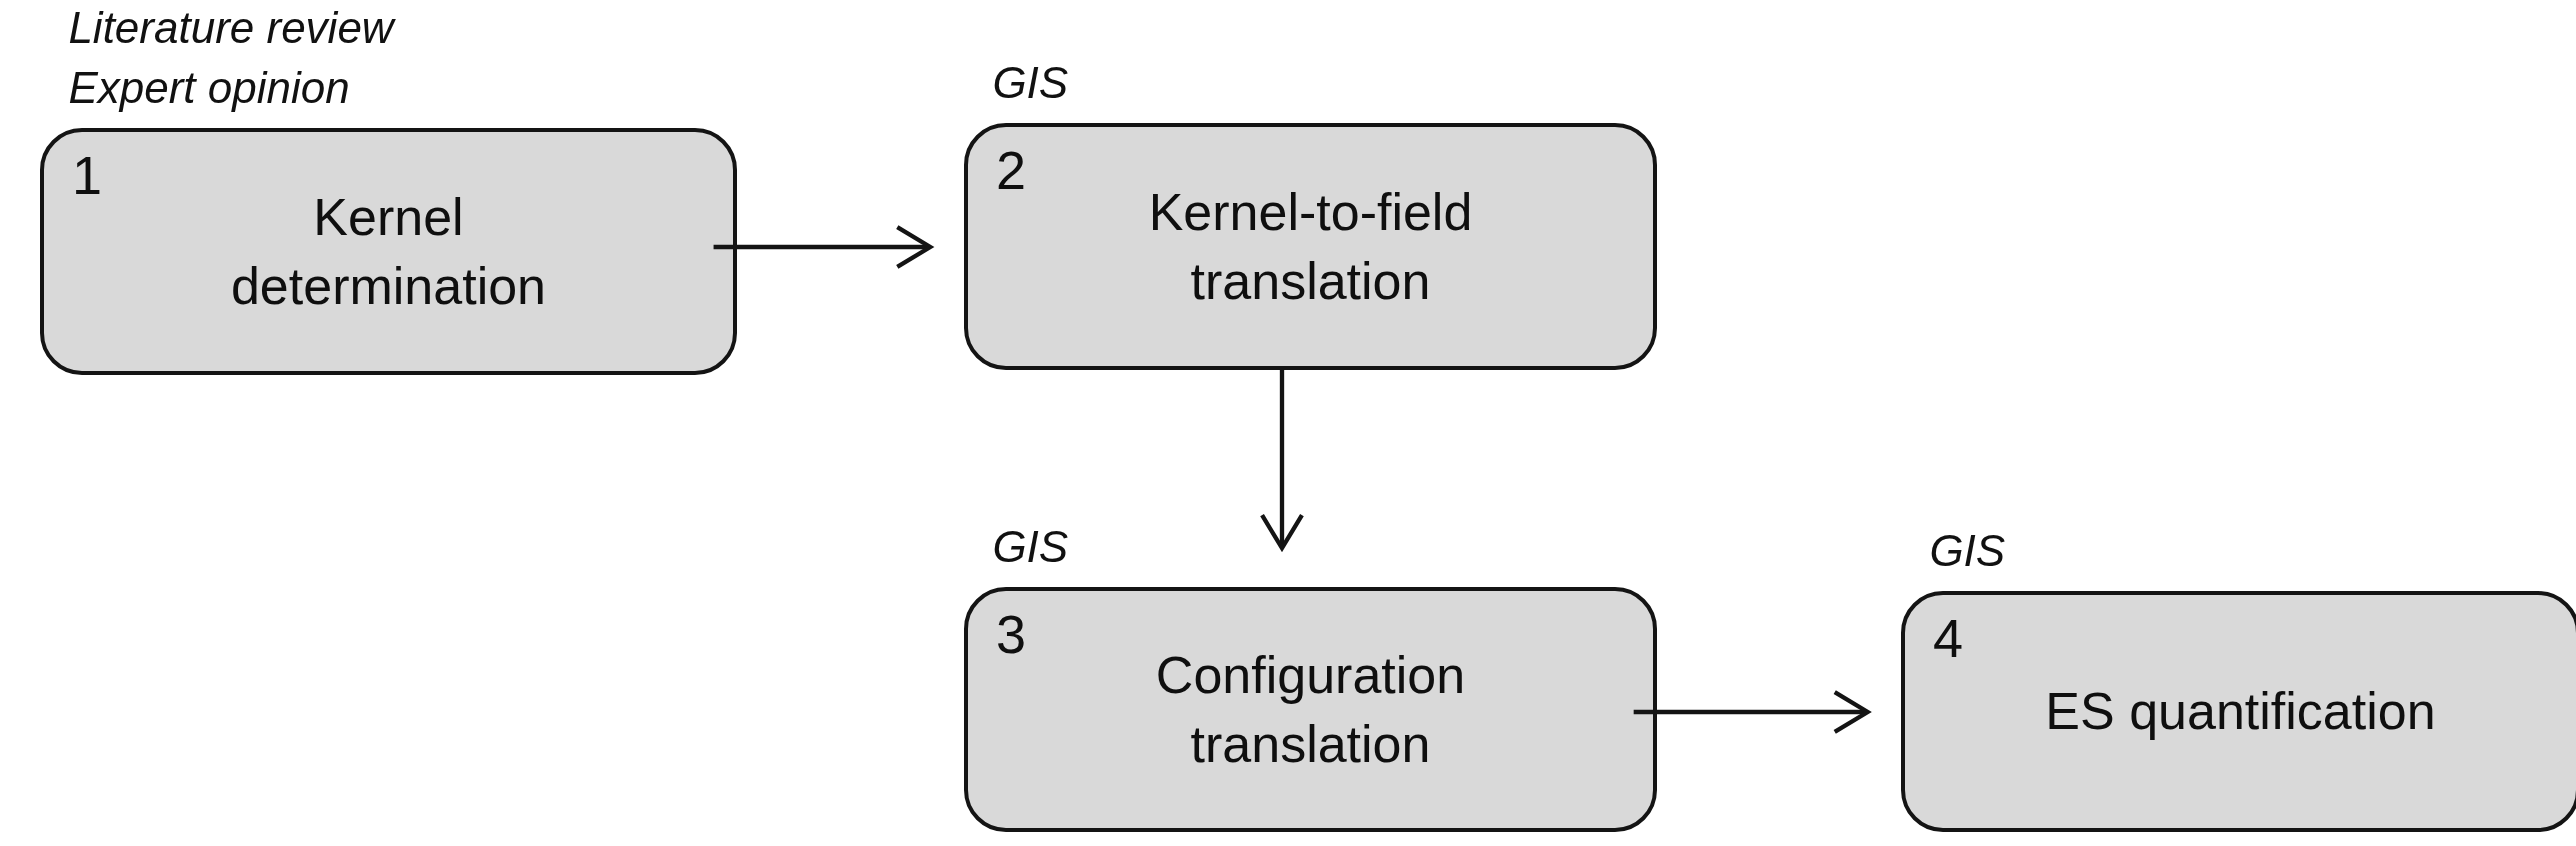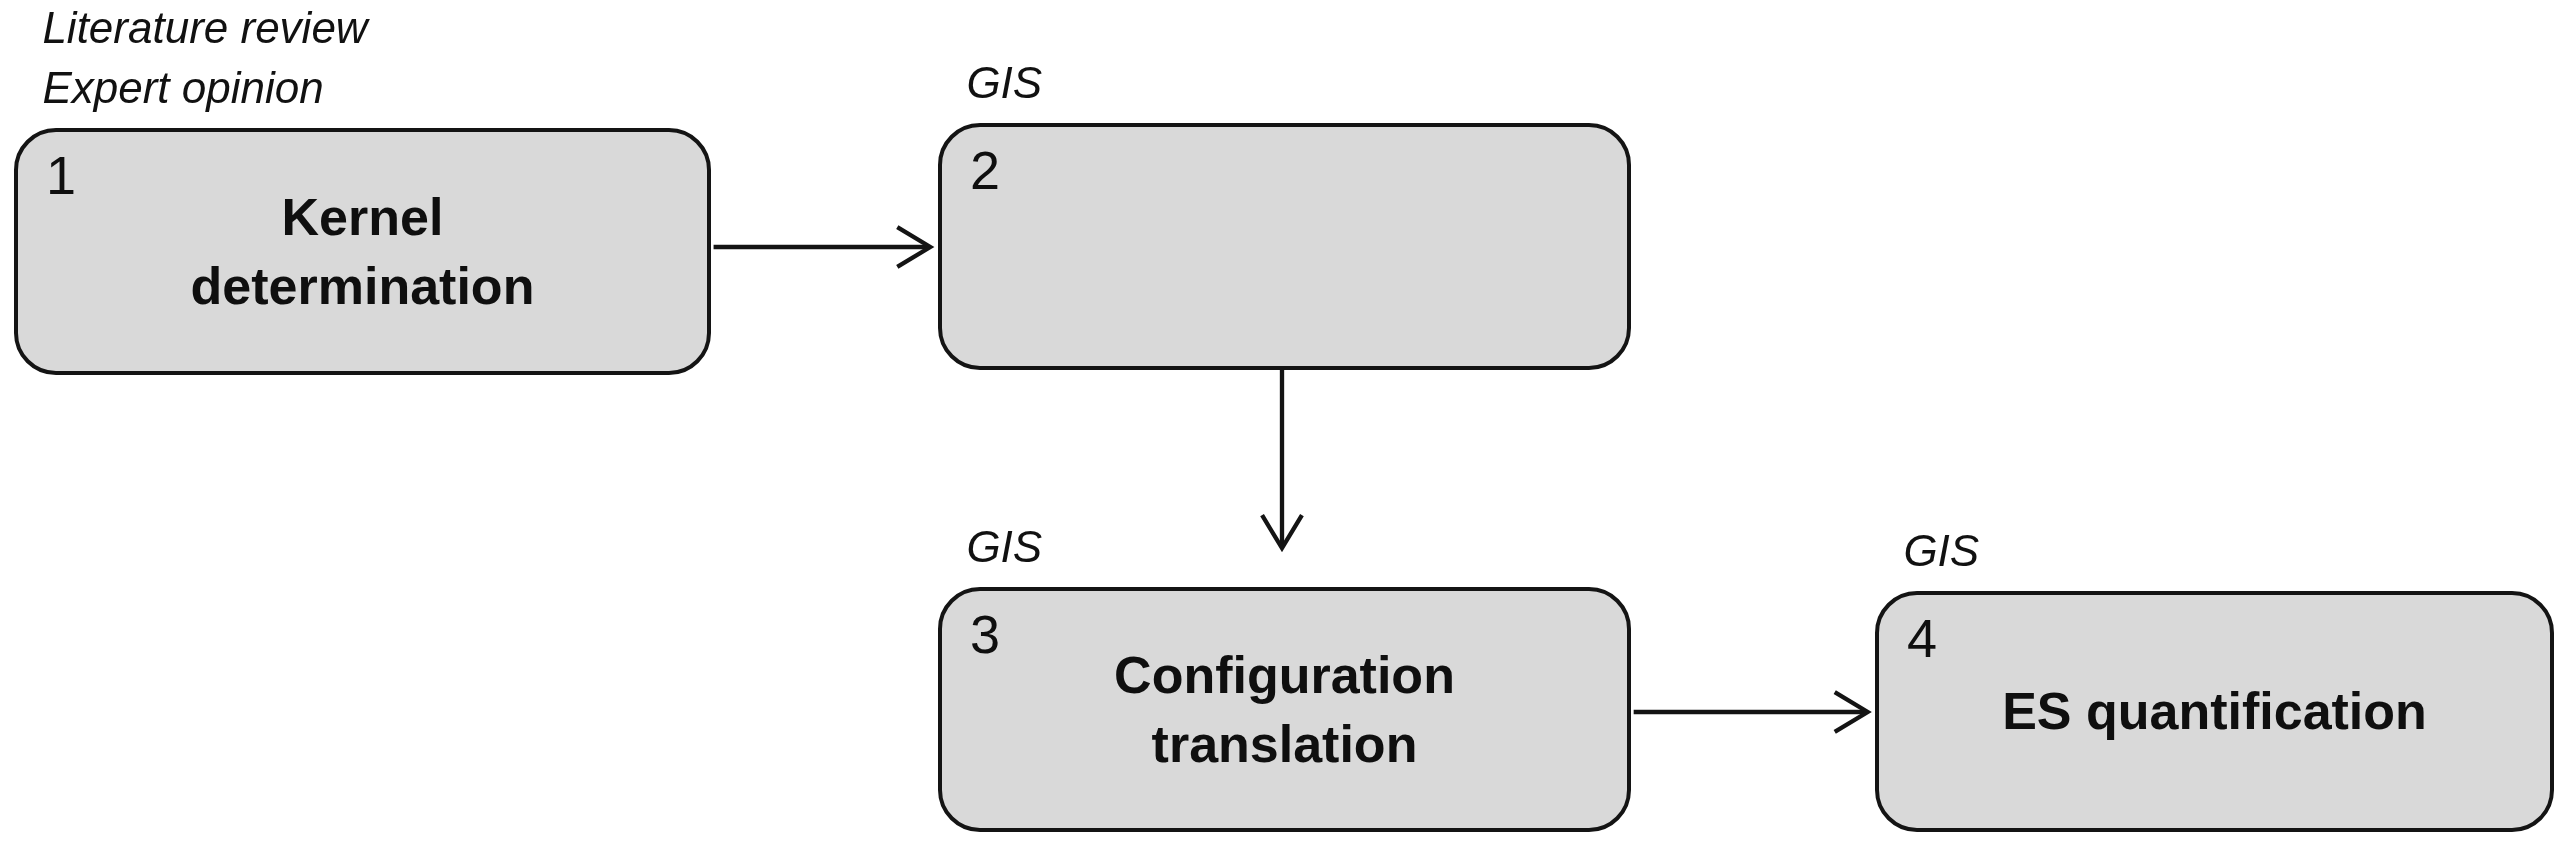--- a/index.html
+++ b/index.html
@@ -14,29 +14,29 @@
   }
   .node {
     position: absolute;
     box-sizing: border-box;
     background: var(--node-fill, #d9d9d9);
     border: 4.4px solid var(--node-border, #111111);
     border-radius: 42px;
     display: flex;
     align-items: center;
     justify-content: center;
+    margin-left: 26px;
   }
   .node-label {
     font-size: 52px;
     line-height: 1.32;
     text-align: center;
     white-space: pre-line;
     color: #0f0f0f;
     padding: 0 26px;
-    font-weight: bold;
   }
   .node-number {
     position: absolute;
     top: 15.7px;
     left: 28px;
     font-size: 54px;
     line-height: 1;
     color: #0f0f0f;
   }
   .annotation {
@@ -65,20 +65,22 @@
     <div class="annotation">Literature review
 Expert opinion</div>
     <div class="node-number">1</div>
     <div class="node-label">Kernel
 determination</div>
   </div>
 
   <div class="node" style="left:938px; top:123px; width:693px; height:247px;">
     <div class="annotation">GIS</div>
     <div class="node-number">2</div>
+    <div class="node-label">Kernel-to-field
+translation</div>
   </div>
 
   <div class="node" style="left:938px; top:587px; width:693px; height:245px;">
     <div class="annotation">GIS</div>
     <div class="node-number">3</div>
     <div class="node-label">Configuration
 translation</div>
   </div>
 
   <div class="node" style="left:1875px; top:591px; width:679px; height:241px;">

